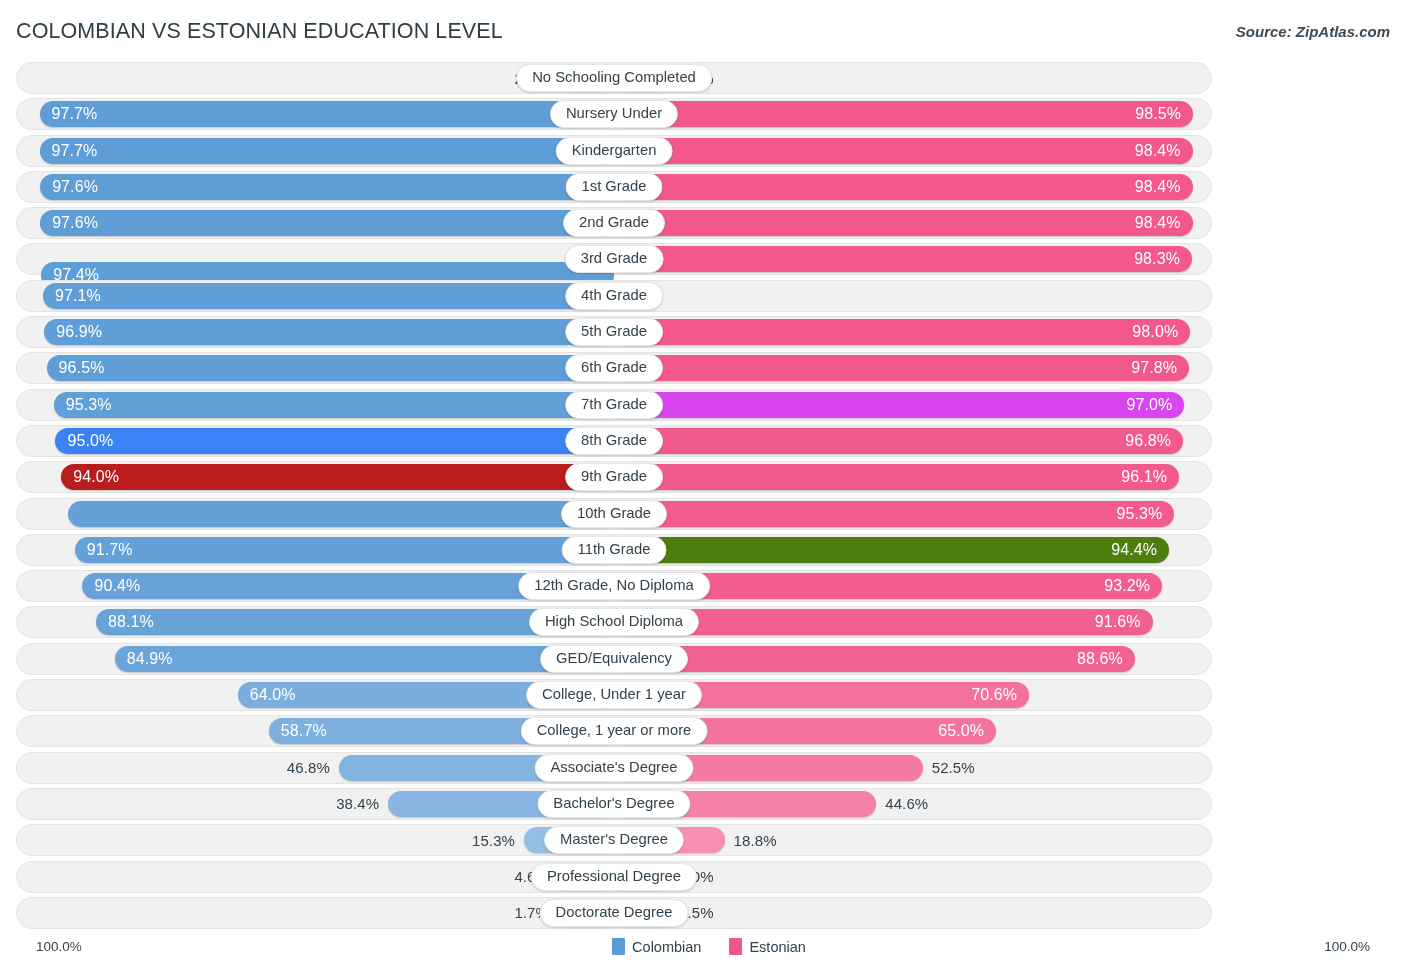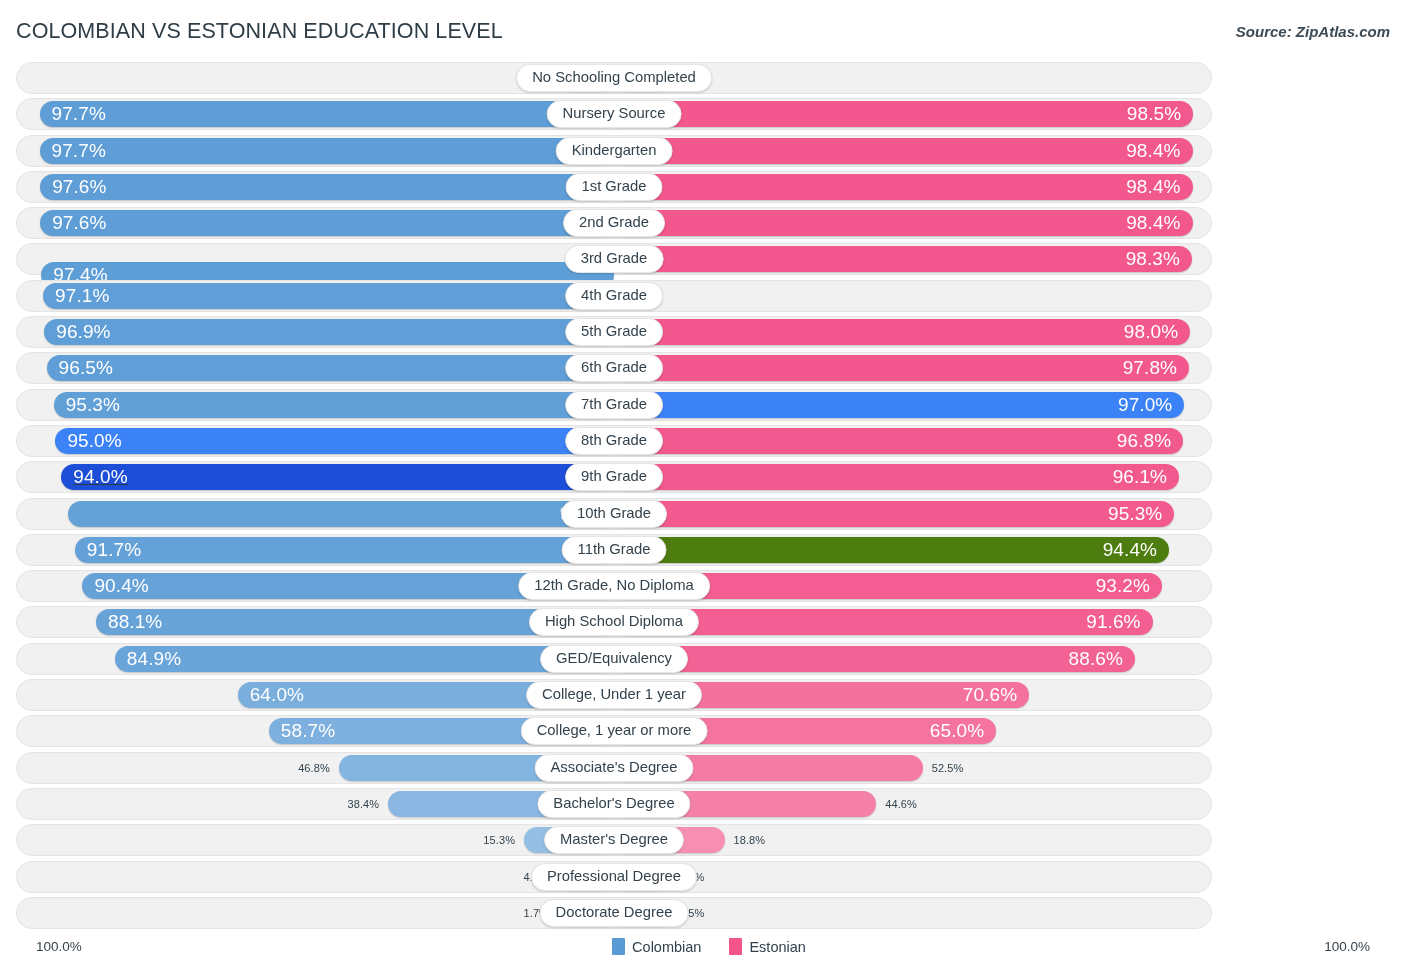--- a/index.html
+++ b/index.html
@@ -106,27 +106,27 @@
   }
   .half.left .bar {
     justify-content: flex-start;
     padding-left: 12px;
   }
   .half.right .bar {
     justify-content: flex-end;
     padding-right: 12px;
   }
   .bar-value {
-    font-size: 19px;
+    font-size: 16px;
     color: #ffffff;
     white-space: nowrap;
     letter-spacing: 0.1px;
   }
   .out-value {
-    font-size: 11px;
+    font-size: 15px;
     color: #33424c;
     white-space: nowrap;
     padding: 0 9px;
     letter-spacing: 0.1px;
   }
   .center-label {
     position: absolute;
     left: 50%;
     top: 50%;
     transform: translate(-50%, -50%);
@@ -216,21 +216,21 @@
             <div class="bar" style="width: 97.7%; background: rgb(94, 157, 214);">
               <span class="bar-value">97.7%</span>
             </div>
           </div>
           <div class="half right">
             <div class="bar" style="width: 98.5%; background: rgb(242, 87, 141);">
               <span class="bar-value">98.5%</span>
             </div>
           </div>
         </div>
-        <div class="center-label">Nursery Source</div>
+        <div class="center-label">Nursery Under</div>
       </div>
       <div class="row">
         <div class="track"></div>
         <div class="bars">
           <div class="half left">
             <div class="bar" style="width: 97.7%; background: rgb(94, 157, 214);">
               <span class="bar-value">97.7%</span>
             </div>
           </div>
           <div class="half right">
@@ -334,21 +334,21 @@
       </div>
       <div class="row">
         <div class="track"></div>
         <div class="bars">
           <div class="half left">
             <div class="bar" style="width: 95.3%; background: rgb(97, 159, 215);">
               <span class="bar-value">95.3%</span>
             </div>
           </div>
           <div class="half right">
-            <div class="bar" style="width: 97%; background: #3b82f6;">
+            <div class="bar" style="width: 97%; background: #d946ef;">
               <span class="bar-value">97.0%</span>
             </div>
           </div>
         </div>
         <div class="center-label">7th Grade</div>
       </div>
       <div class="row">
         <div class="track"></div>
         <div class="bars">
           <div class="half left">
@@ -361,21 +361,21 @@
               <span class="bar-value">96.8%</span>
             </div>
           </div>
         </div>
         <div class="center-label">8th Grade</div>
       </div>
       <div class="row">
         <div class="track"></div>
         <div class="bars">
           <div class="half left">
-            <div class="bar" style="width: 94%; background: #1d4ed8; text-decoration: underline;">
+            <div class="bar" style="width: 94%; background: #b91c1c;">
               <span class="bar-value">94.0%</span>
             </div>
           </div>
           <div class="half right">
             <div class="bar" style="width: 96.1%; background: rgb(242, 90, 143);">
               <span class="bar-value">96.1%</span>
             </div>
           </div>
         </div>
         <div class="center-label">9th Grade</div>

